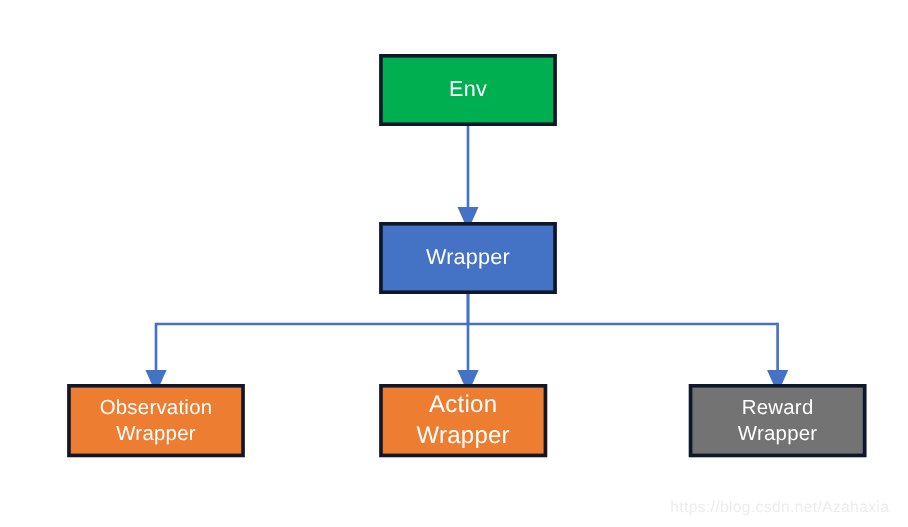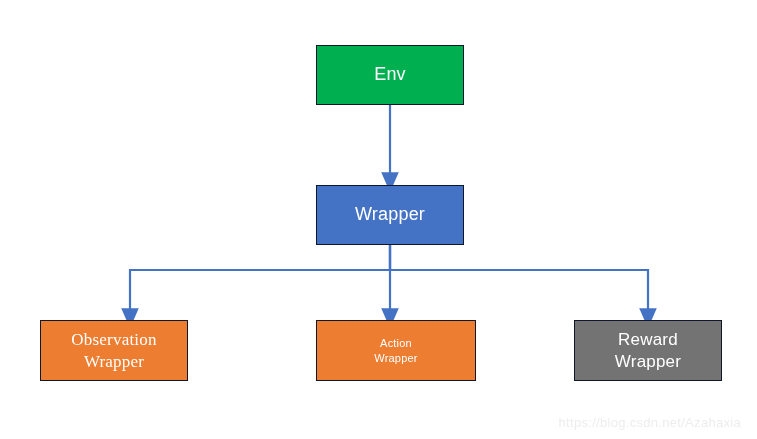--- a/index.html
+++ b/index.html
@@ -26,21 +26,21 @@
     height: 439px;
   }
   .node {
     position: absolute;
     display: flex;
     align-items: center;
     justify-content: center;
     text-align: center;
     color: #ffffff;
     box-sizing: border-box;
-    border: 1px solid #0f172a;
+    border: 3px solid #0f172a;
     line-height: 1.28;
     letter-spacing: 0.2px;
     z-index: 3;
   }
   .node-label {
     display: block;
     width: 100%;
     white-space: pre-line;
   }
   #node-env {
@@ -53,35 +53,34 @@
   }
   #node-wrapper {
     left: 316px;
     top: 185px;
     width: 148px;
     height: 60px;
     background: #4472c4;
     font-size: 18px;
   }
   #node-observation-wrapper {
-    left: 40px;
+    left: 56px;
     top: 320px;
     width: 148px;
     height: 61px;
     background: #ed7d31;
     font-size: 17px;
-    font-family: Liberation Serif, serif;
   }
   #node-action-wrapper {
     left: 316px;
     top: 320px;
-    width: 160px;
+    width: 140px;
     height: 61px;
     background: #ed7d31;
-    font-size: 11px;
+    font-size: 20px;
   }
   #node-reward-wrapper {
     left: 574px;
     top: 320px;
     width: 148px;
     height: 61px;
     background: #737373;
     font-size: 17px;
   }
   #watermark {

